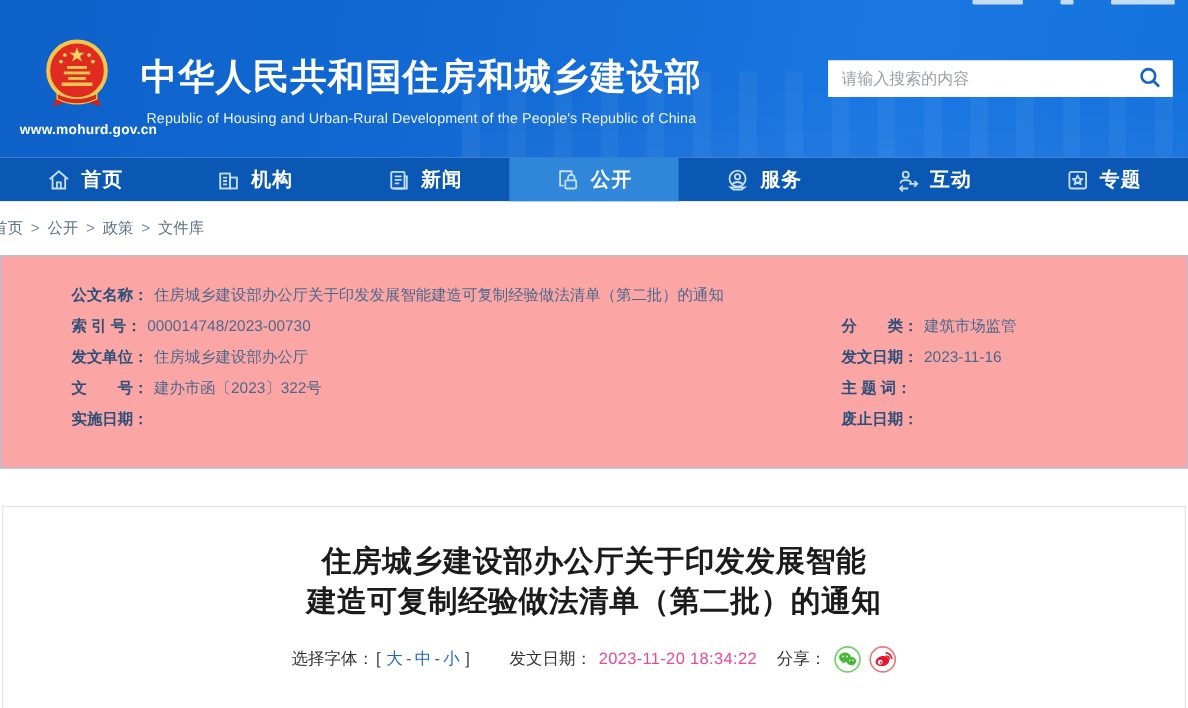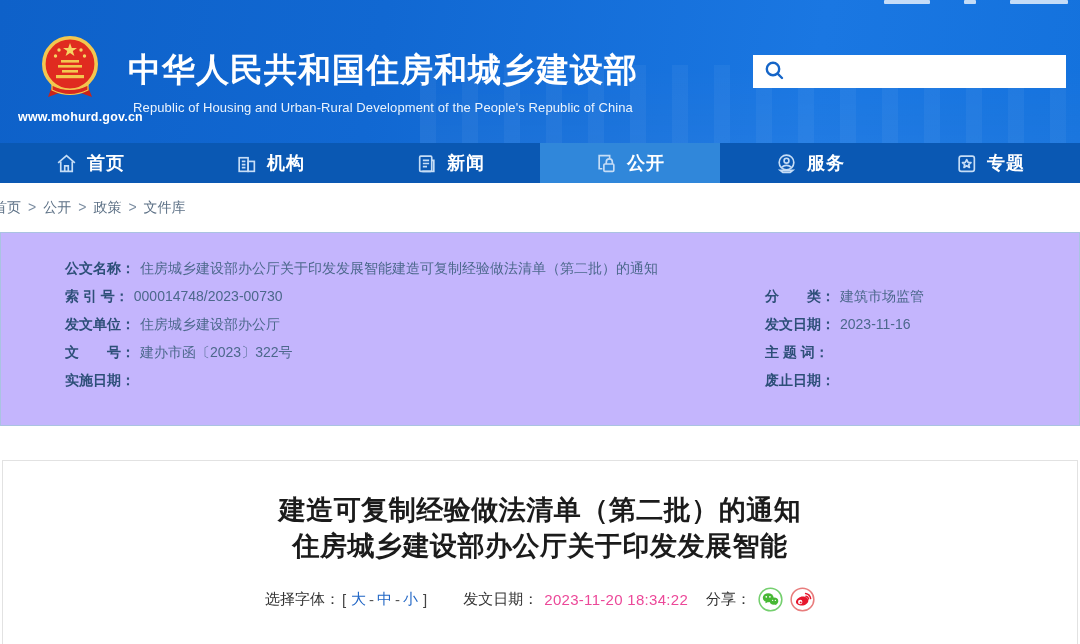--- a/index.html
+++ b/index.html
@@ -39,21 +39,21 @@
   .nav-label { font-size:18px; font-weight:700; letter-spacing:1px; }
   .nav-icon { display:flex; }
   .nav-icon svg { stroke:#c6ddf6; }
 
   
   .breadcrumb { height:49px; padding-top:16px; margin-left:-7px; font-size:14px; color:#5d7186; background:#fff; }
   .breadcrumb a { color:#5d7186; text-decoration:none; cursor:pointer; }
   .breadcrumb .sep { margin:0 7px; color:#7b8da1; }
 
   
-  .doc-info { height:194px; background:#c4b5fd; border:1px solid #aac3e2; padding:25px 0 0 64px; }
+  .doc-info { height:194px; background:#fca5a5; border:1px solid #aac3e2; padding:25px 0 0 64px; }
   .info-row { display:flex; height:28px; line-height:20px; align-items:flex-start; }
   .info-cell.left { width:700px; }
   .lbl { font-size:14px; font-weight:700; color:#2d4f78; white-space:pre; }
   .val { font-size:14px; color:#4c688c; margin-left:5px; }
 
   
   .article-panel { margin:34px 2px 0; height:200px; background:#fff;
     border:1px solid #e2e2e2; border-bottom:none; }
   .doc-title { margin-top:31px; text-align:center; color:#1b1b1b; }
   .doc-title .tl { display:block; font-size:27px; font-weight:700; line-height:36px; letter-spacing:.5px; }
@@ -103,20 +103,21 @@
         </span>
         <div class="site-url">www.mohurd.gov.cn</div>
       </div>
       <div class="title-col">
         <div class="site-name">中华人民共和国住房和城乡建设部</div>
         <div class="site-name-en">Republic of Housing and Urban-Rural Development of the People's Republic of China</div>
       </div>
     </div>
 
     <div class="search-box">
+      <input class="search-input" type="text" placeholder="请输入搜索的内容" style="">
       <button class="search-btn">
         <span>
           <svg width="21" height="21" viewBox="0 0 21 21" fill="none" stroke="#1565c8" stroke-width="2.4" stroke-linecap="round">
             <circle cx="9" cy="9" r="6.2"></circle>
             <path d="M13.6 13.6 L18 18"></path>
           </svg>
         </span>
       </button>
     </div>
   </header>
@@ -168,20 +169,31 @@
           <circle cx="11" cy="10" r="7"></circle>
             <circle cx="11" cy="8.3" r="2.3"></circle>
           <path d="M6.8 14.8 C8 12.2 14 12.2 15.2 14.8"></path>
             <path d="M5 17.5 L17 17.5 L14.5 19.5 H7.5 Z"></path>
         </svg>
         </span>
       <span class="nav-label">服务</span>
     </a>
     <a class="nav-item">
       <span class="nav-icon">
+        <svg width="23" height="23" viewBox="0 0 22 22" fill="none" stroke-width="1.6" stroke-linecap="round">
+          <circle cx="9" cy="6.5" r="2.6"></circle>
+            <path d="M4.5 13.5 C5 10.5 13 10.5 13.5 13.5"></path>
+          <path d="M12.5 14.5 H19 M17 12.5 L19 14.5 L17 16.5"></path>
+          <path d="M10.5 18.5 H4 M6 16.5 L4 18.5 L6 20.5"></path>
+        </svg>
+        </span>
+      <span class="nav-label">互动</span>
+    </a>
+    <a class="nav-item">
+      <span class="nav-icon">
         <svg width="23" height="23" viewBox="0 0 22 22" fill="none" stroke-width="1.6" stroke-linejoin="round">
           <rect x="4" y="4" width="14.5" height="14.5" rx="2"></rect>
           <polygon points="11.2,7.2 12.5,10 15.3,10.2 13.1,12 13.8,14.8 11.2,13.2 8.6,14.8 9.3,12 7.1,10.2 9.9,10"></polygon>
         </svg>
         </span>
       <span class="nav-label">专题</span>
     </a>
   </nav>
 
   <div class="breadcrumb">
@@ -223,22 +235,22 @@
         <span class="lbl">实施日期：</span><span class="val"></span>
       </div>
       <div class="info-cell right">
         <span class="lbl">废止日期：</span><span class="val"></span>
       </div>
     </div>
   </section>
 
   <section class="article-panel">
     <h1 class="doc-title">
+      <span class="tl">住房城乡建设部办公厅关于印发发展智能</span>
       <span class="tl">建造可复制经验做法清单（第二批）的通知</span>
-      <span class="tl">住房城乡建设部办公厅关于印发发展智能</span>
     </h1>
     <div class="article-meta">
       <span class="meta-label">选择字体：</span>
       <span class="bracket">[</span>
       <a class="font-opt">大</a>
       <span class="dash">-</span>
       <a class="font-opt">中</a>
       <span class="dash">-</span>
       <a class="font-opt">小</a>
       <span class="bracket">]</span>

